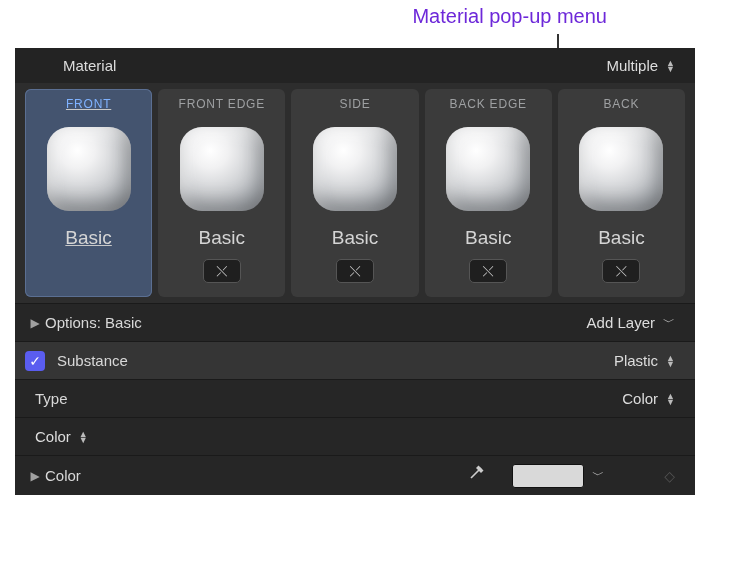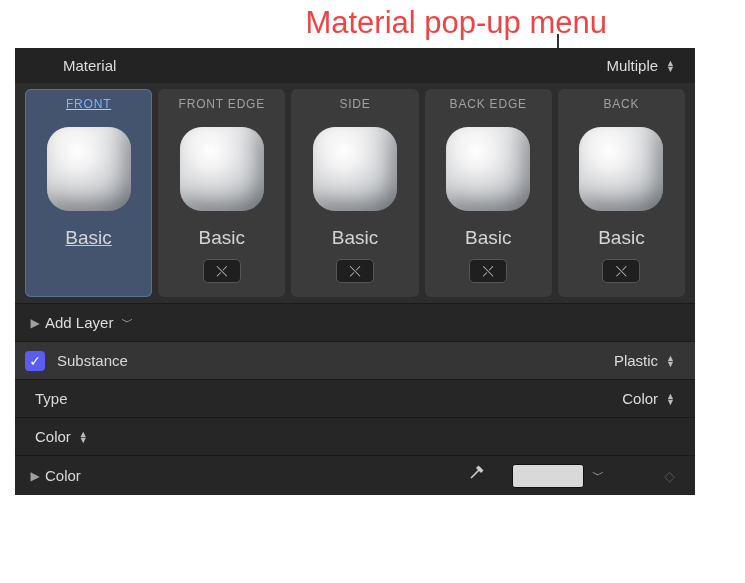--- a/index.html
+++ b/index.html
@@ -7,22 +7,22 @@
       font-family: -apple-system, "Helvetica Neue", Arial, sans-serif;
       background: #fff;
       width: 745px;
       height: 583px;
       position: relative;
     }
     .annotation {
       position: absolute;
       top: 5px;
       right: 138px;
-      font-size: 31px;
-      color: #ef4444;
+      font-size: 20px;
+      color: #6d28d9;
     }
     .annotation-line {
       position: absolute;
       width: 2px;
       height: 30px;
       background: #333;
       top: 34px;
       right: 186px;
     }
     .panel {
@@ -251,20 +251,21 @@
         </div>
       <div class="facet-name">Basic</div>
       <div class="link-btn">
         <span>⤬</span>
       </div>
     </div>
   </div>
 
   <div class="param-row">
     <span class="tri">▶</span>
+    <span class="param-label">Options: Basic</span>
     <span class="add-layer">
       <span>Add Layer</span>
       <span class="down-caret">﹀</span>
     </span>
   </div>
 
   <div class="param-row highlight">
     <span class="check">✓</span>
     <span class="param-label">Substance</span>
     <span class="popup-menu">

